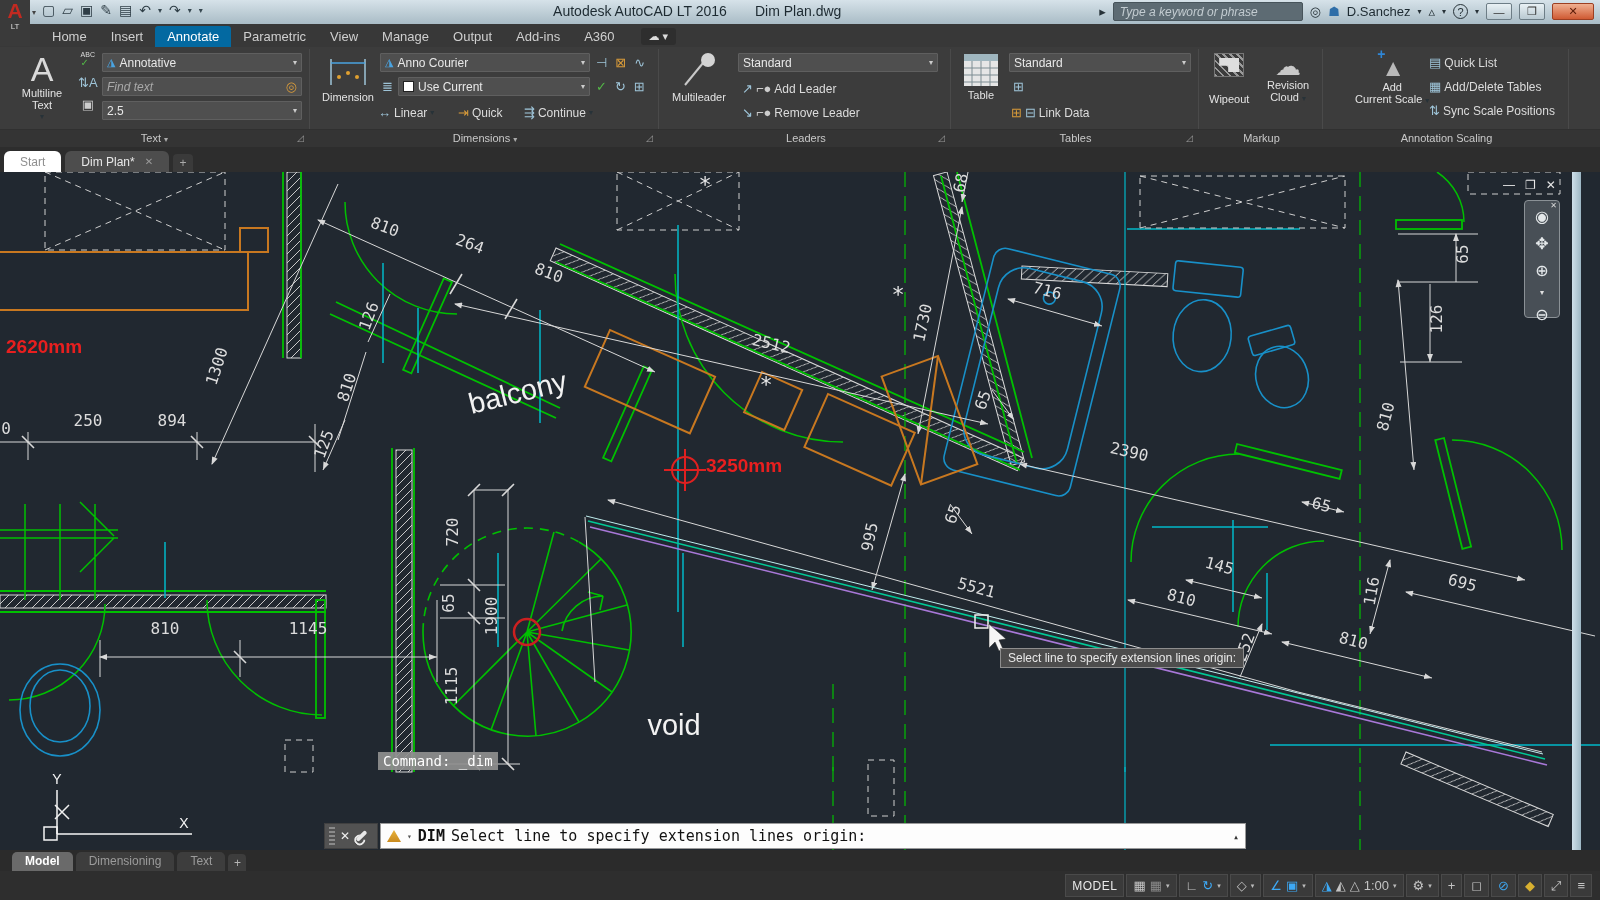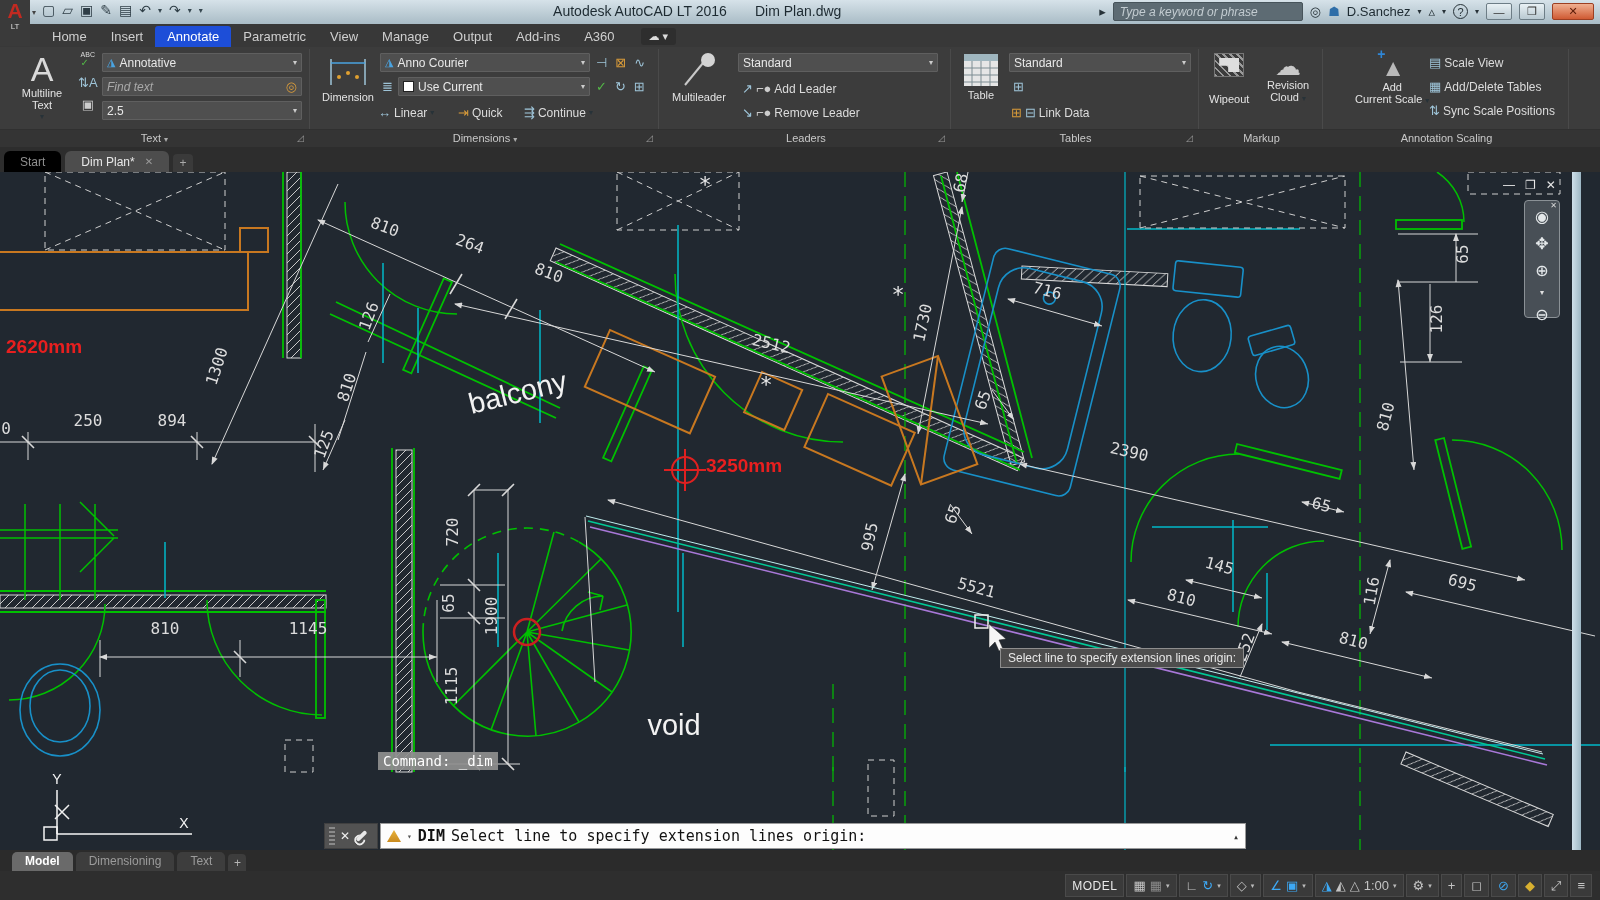--- a/index.html
+++ b/index.html
@@ -28,21 +28,21 @@
   .dd8{font-size:8px;color:#273238;}
   .helpico{width:15px;height:15px;border:1.5px solid #273238;border-radius:50%;color:#273238;
     font-size:11px;display:flex;align-items:center;justify-content:center;}
   .winbtn{width:26px;height:17px;border:1px solid #6d7d86;border-radius:2px;background:linear-gradient(#e9f1f5,#b9c9d1);
     color:#333;font-size:11px;display:flex;align-items:center;justify-content:center;}
   .winbtn.close{background:linear-gradient(#f0b091,#cf5a33);border-color:#9c3f22;color:#5c1c08;width:42px;}
 
   
   .menurow{position:absolute;left:0;top:24px;width:1600px;height:23px;background:#383838;display:flex;align-items:flex-end;}
   .mtab{color:#cfcfcf;font-size:13px;padding:3px 12px;cursor:default;}
-  .mtab.active{background:#1d4ed8;color:#fff;border-radius:3px 3px 0 0;margin-top:10px;}
+  .mtab.active{background:#0369a1;color:#fff;border-radius:3px 3px 0 0;margin-top:10px;}
   .mcloud{margin-left:14px;background:#2e2e2e;border-radius:3px;color:#ddd;font-size:11px;padding:2px 8px;margin-bottom:2px;}
 
   
   .ribbon{position:absolute;left:0;top:47px;width:1600px;height:100px;background:#3c3c3c;}
   .panel{position:absolute;top:0;height:82px;}
   .panel-sep{position:absolute;top:2px;height:96px;width:1px;background:#2e2e2e;border-right:1px solid #4a4a4a;}
   .plabels{position:absolute;left:0;top:82px;width:1600px;height:18px;background:#343434;border-top:1px solid #303030;}
   .plabel{position:absolute;color:#c9c9c9;font-size:11px;top:2px;text-align:center;}
   .plabel .dd8{color:#aaa;}
   .launcher{position:absolute;top:3px;color:#9a9a9a;font-size:9px;}
@@ -62,21 +62,21 @@
   .wipeico::after{content:"";position:absolute;inset:4px;background:#ddd;
     clip-path:polygon(0 0,100% 0,100% 100%,45% 100%,45% 55%,0 55%);}
   .cloudico{color:#c9c9c9;font-size:26px;line-height:26px;}
   .addscaleico{position:relative;width:30px;height:30px;}
   .addscaleico .tri{position:absolute;left:4px;top:4px;color:#b9b9b9;font-size:24px;line-height:26px;}
   .addscaleico .pl{position:absolute;left:0;top:-3px;color:#2f86d6;font-weight:bold;font-size:14px;}
 
   
   .filetabs{position:absolute;left:0;top:147px;width:1600px;height:25px;background:#2d2d2d;display:flex;align-items:flex-end;}
   .ftab{height:21px;padding:2px 16px;font-size:12px;border-radius:6px 6px 0 0;margin-left:4px;display:flex;gap:10px;align-items:center;}
-  .ftab.start{background:#000000;color:#8f8f8f;}
+  .ftab.start{background:#ffffff;color:#8f8f8f;}
   .ftab.active{background:#4d4d4d;color:#e8e8e8;}
   .ftab .x{color:#9a9a9a;font-size:10px;}
   .ftab-add{width:20px;height:18px;background:#3a3a3a;border-radius:4px 4px 0 0;color:#aaa;margin-left:4px;
     display:flex;align-items:center;justify-content:center;font-size:12px;}
 
   
   .canvas{position:absolute;left:0;top:172px;width:1600px;height:678px;background:#212830;}
   .canvas svg{position:absolute;left:0;top:0;}
   #plan{z-index:1;}
   #overlay{z-index:6;}
@@ -329,21 +329,21 @@
     <div class="bigbtn" style="left:30px;top:4px">
       <span class="addscaleico">
         <span class="tri">▲</span>
             <span class="pl">+</span>
       </span>
       <span>Add</span>
       <span><span>Current Scale</span> <span class="dd8">▾</span></span>
     </div>
     <div class="rsmall" style="left:104px;top:8px">
       <span class="ri">▤</span>
-          <span>Scale View</span>
+          <span>Quick List</span>
     </div>
     <div class="rsmall" style="left:104px;top:32px">
       <span class="ri">▦</span>
           <span>Add/Delete Tables</span>
     </div>
     <div class="rsmall" style="left:104px;top:56px">
       <span class="ri">⇅</span>
           <span>Sync Scale Positions</span>
     </div>
   </div>

